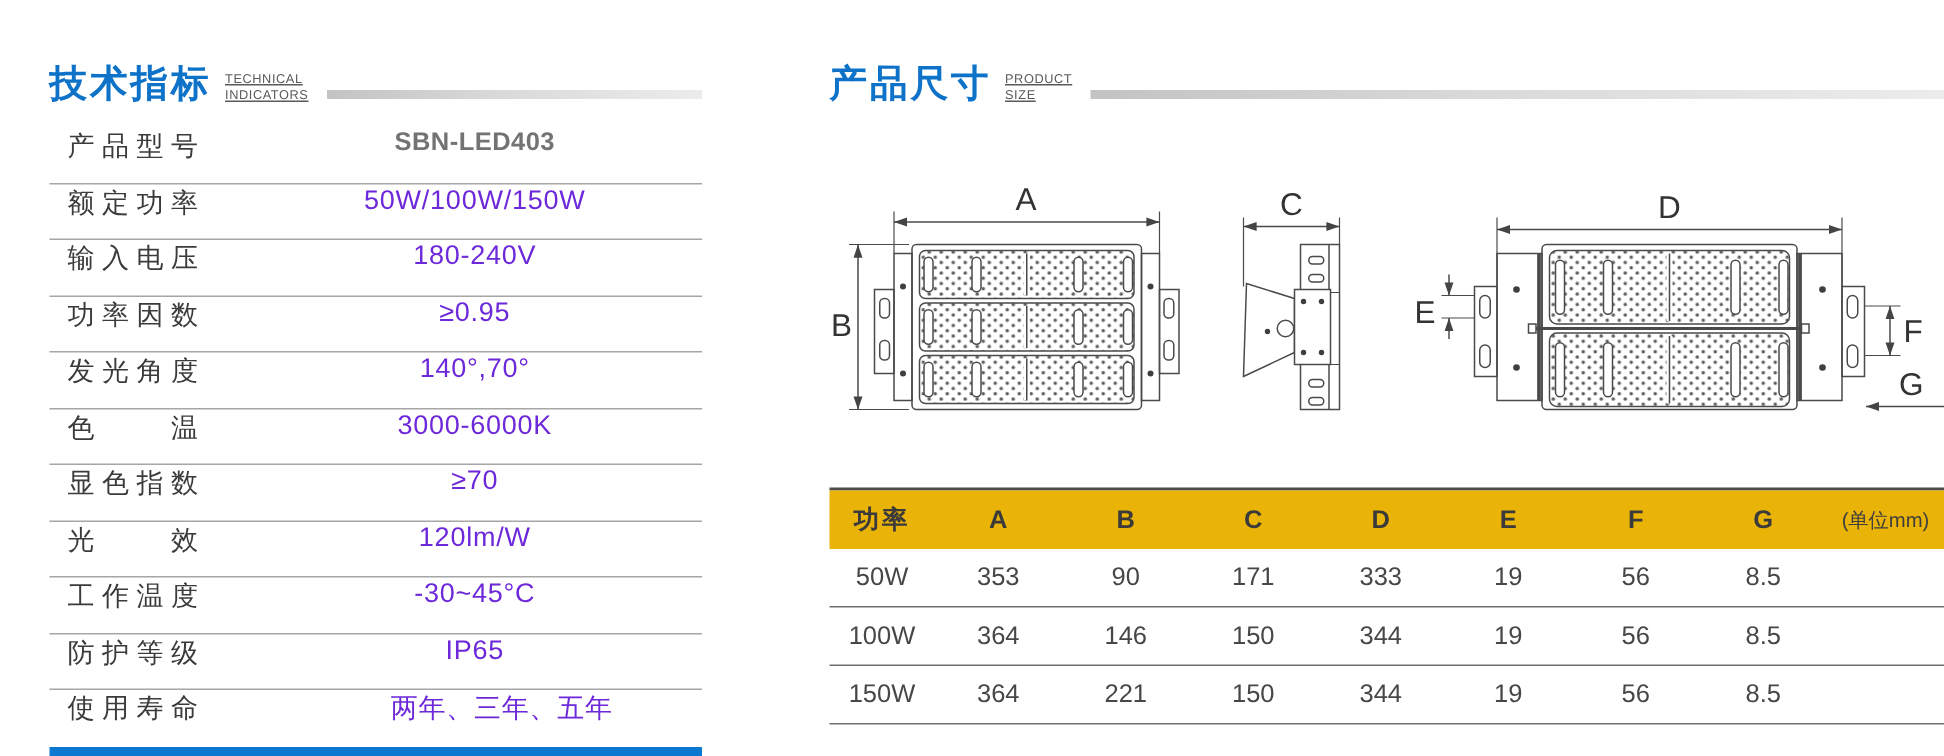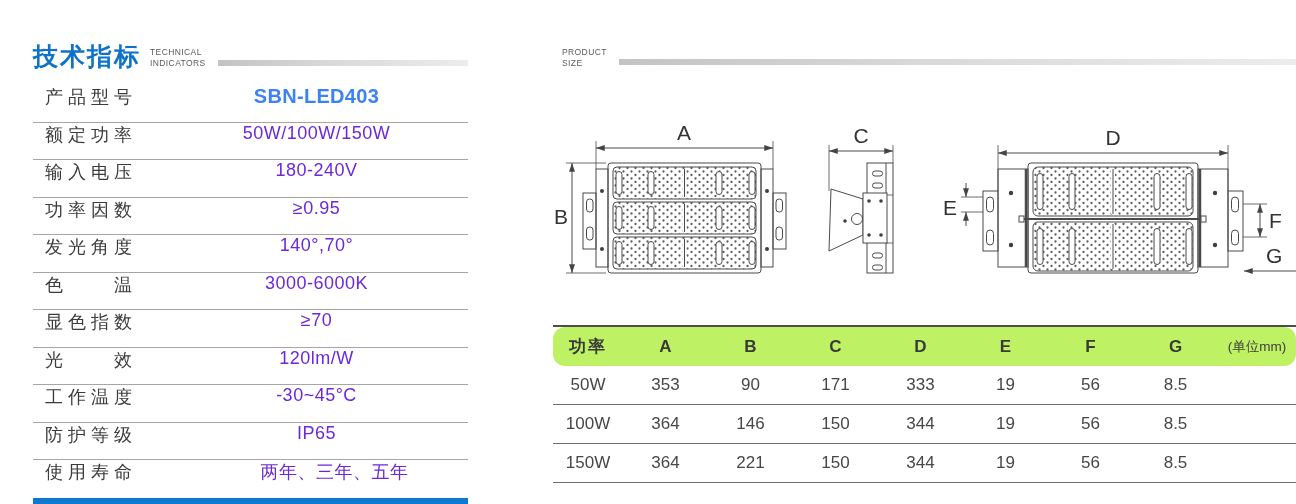--- a/index.html
+++ b/index.html
@@ -12,21 +12,21 @@
   
   .sec-header { display:flex; align-items:center; }
   .sec-title {
     font-size:25px; font-weight:bold; color:#0e73c8;
     letter-spacing:2px; line-height:1; white-space:nowrap;
   }
   .sec-sub {
     margin:3px 0 0 9px; font-size:8.5px; line-height:1.25;
     color:#5a5a5a; letter-spacing:0.4px; white-space:nowrap;
   }
-  .sec-sub span { display:block; }
+  .sec-sub span { display:block;text-decoration:underline; }
   .sec-rule {
     flex:1; height:6px; margin:12px 0 0 12px;
     background:linear-gradient(90deg,#c3c3c3 0%,#d9d9d9 45%,#ececec 100%);
   }
   
   .left-section  { position:absolute; left:33px;  top:44px; width:435px; }
   .spec-table { position:absolute; left:0; top:41px; width:435px; }
   .spec-row {
     display:flex; align-items:flex-start; height:37.5px;
     border-bottom:1px solid #a6a6a6;
@@ -34,32 +34,32 @@
   .spec-rows .spec-row:last-child { border-bottom:none;gap:36px; }
   .spec-label {
     width:132px; padding-left:12px; font-size:18px; color:#3b3b3b;
     letter-spacing:5px; white-space:nowrap;
   }
   .spec-value {
     flex:1; text-align:center; font-size:18px; color:#6d28d9;
     letter-spacing:0.5px;
   }
   .spec-row.model-row .spec-value {
-    color:#3b82f6; font-weight:bold; font-size:20px; letter-spacing:0.3px;
+    color:#737373; font-weight:bold; font-size:17px; letter-spacing:0.3px;
   }
   .spec-footer-bar { height:6px; background:#0d78d0; }
   
   .right-section { position:absolute; left:553px; top:44px; width:743px; height:460px; }
   .diagrams { position:absolute; left:0; top:59px; }
   .size-table { position:absolute; left:0; top:281px; width:743px; border-top:2px solid #4c4c4c; }
   .size-grid {
     display:grid; grid-template-columns:70px repeat(7,85px) 78px;
     align-items:center; height:39px;
   }
-  .size-head { background:#bef264; font-weight:bold; font-size:17px; color:#3a3a3a;border-radius:12px; }
+  .size-head { background:#eab308; font-weight:bold; font-size:17px; color:#3a3a3a; }
   .size-cell { text-align:center; }
   .size-head .power-col { letter-spacing:2px; }
   .unit-note { font-size:13.5px; font-weight:normal; color:#3d3d3d; white-space:nowrap; }
   .size-row { font-size:17px; color:#474747; border-bottom:1px solid #6f6f6f; }
   
   svg text { font-family:"Liberation Sans","DejaVu Sans",sans-serif; fill:#333; }
   .dim-label { font-size:21px; }
 </style>
 </head>
 <body>
@@ -120,20 +120,21 @@
         <span class="spec-label">使用寿命</span>
         <span class="spec-value">两年、三年、五年</span>
       </div>
     </div>
     <div class="spec-footer-bar"></div>
   </div>
 </section>
 
 <section class="right-section">
   <div class="sec-header">
+    <span class="sec-title">产品尺寸</span>
     <span class="sec-sub">
       <span>PRODUCT</span>
       <span>SIZE</span>
     </span>
     <span class="sec-rule"></span>
   </div>
 
   <svg class="diagrams" width="743" height="212" viewBox="0 0 743 212">
     <defs>
       <marker id="ah" viewBox="0 0 10 8" refX="10" refY="4" markerWidth="9" markerHeight="7" orient="auto-start-reverse">

